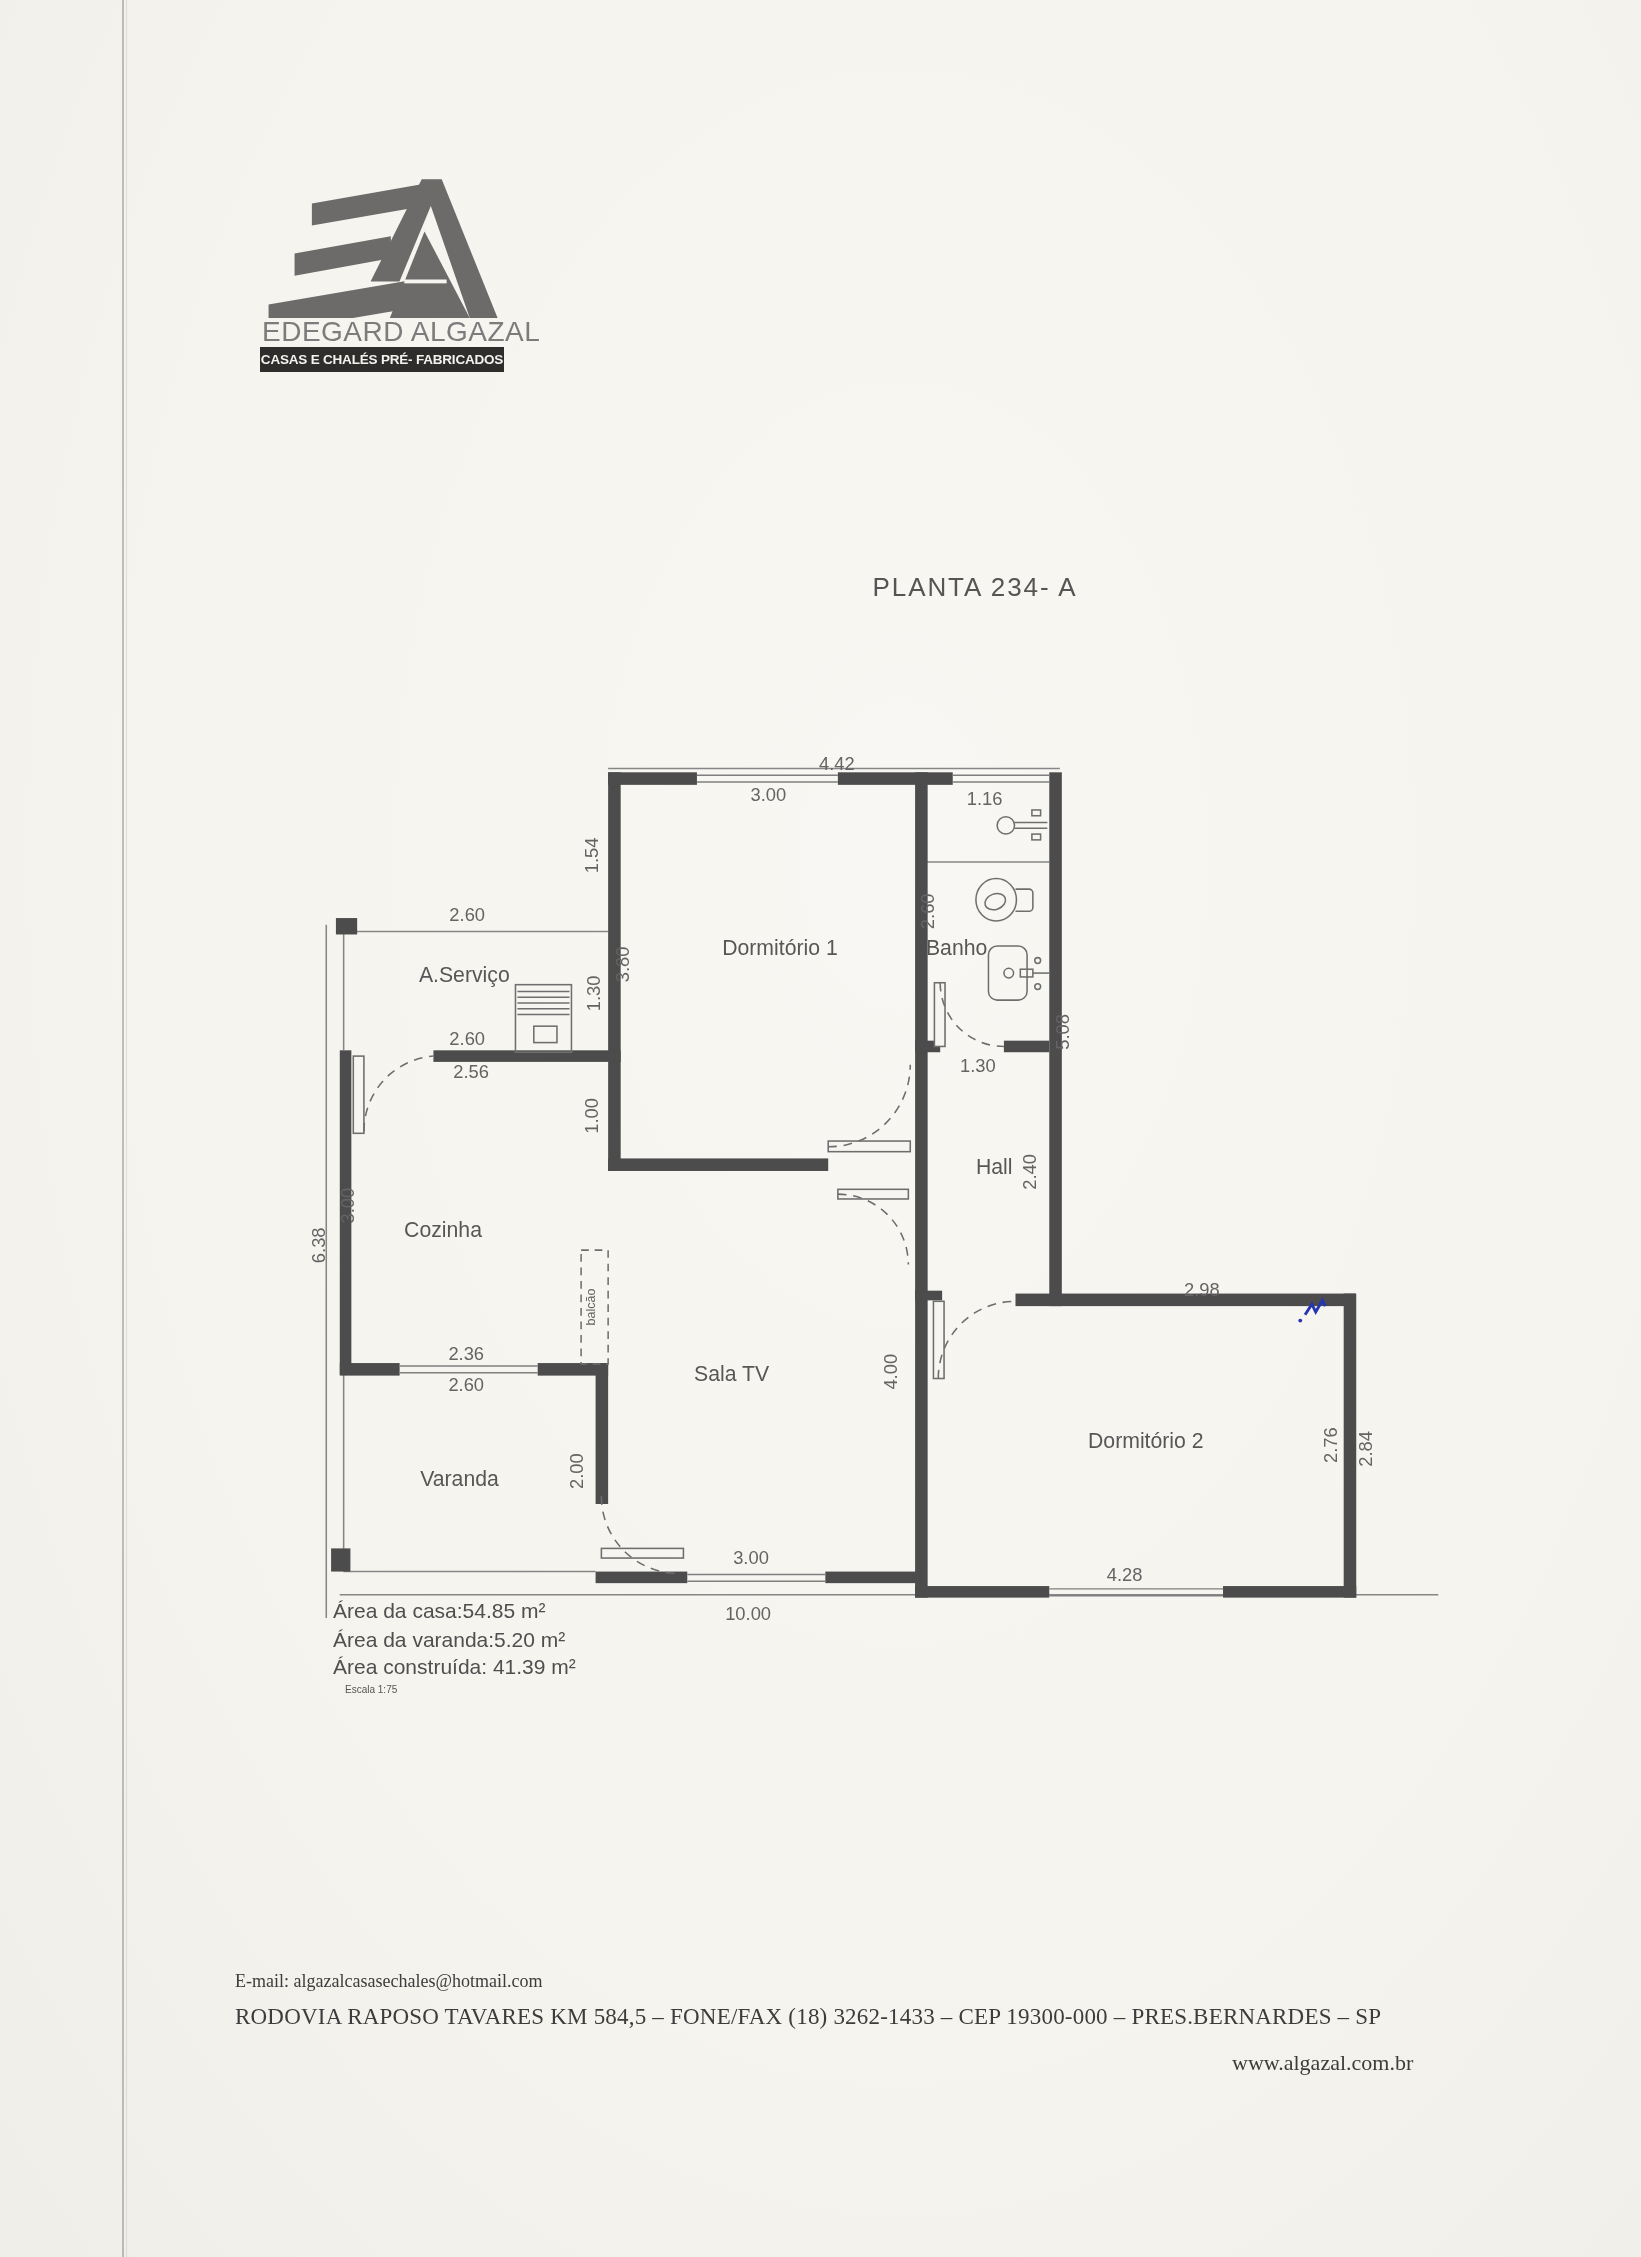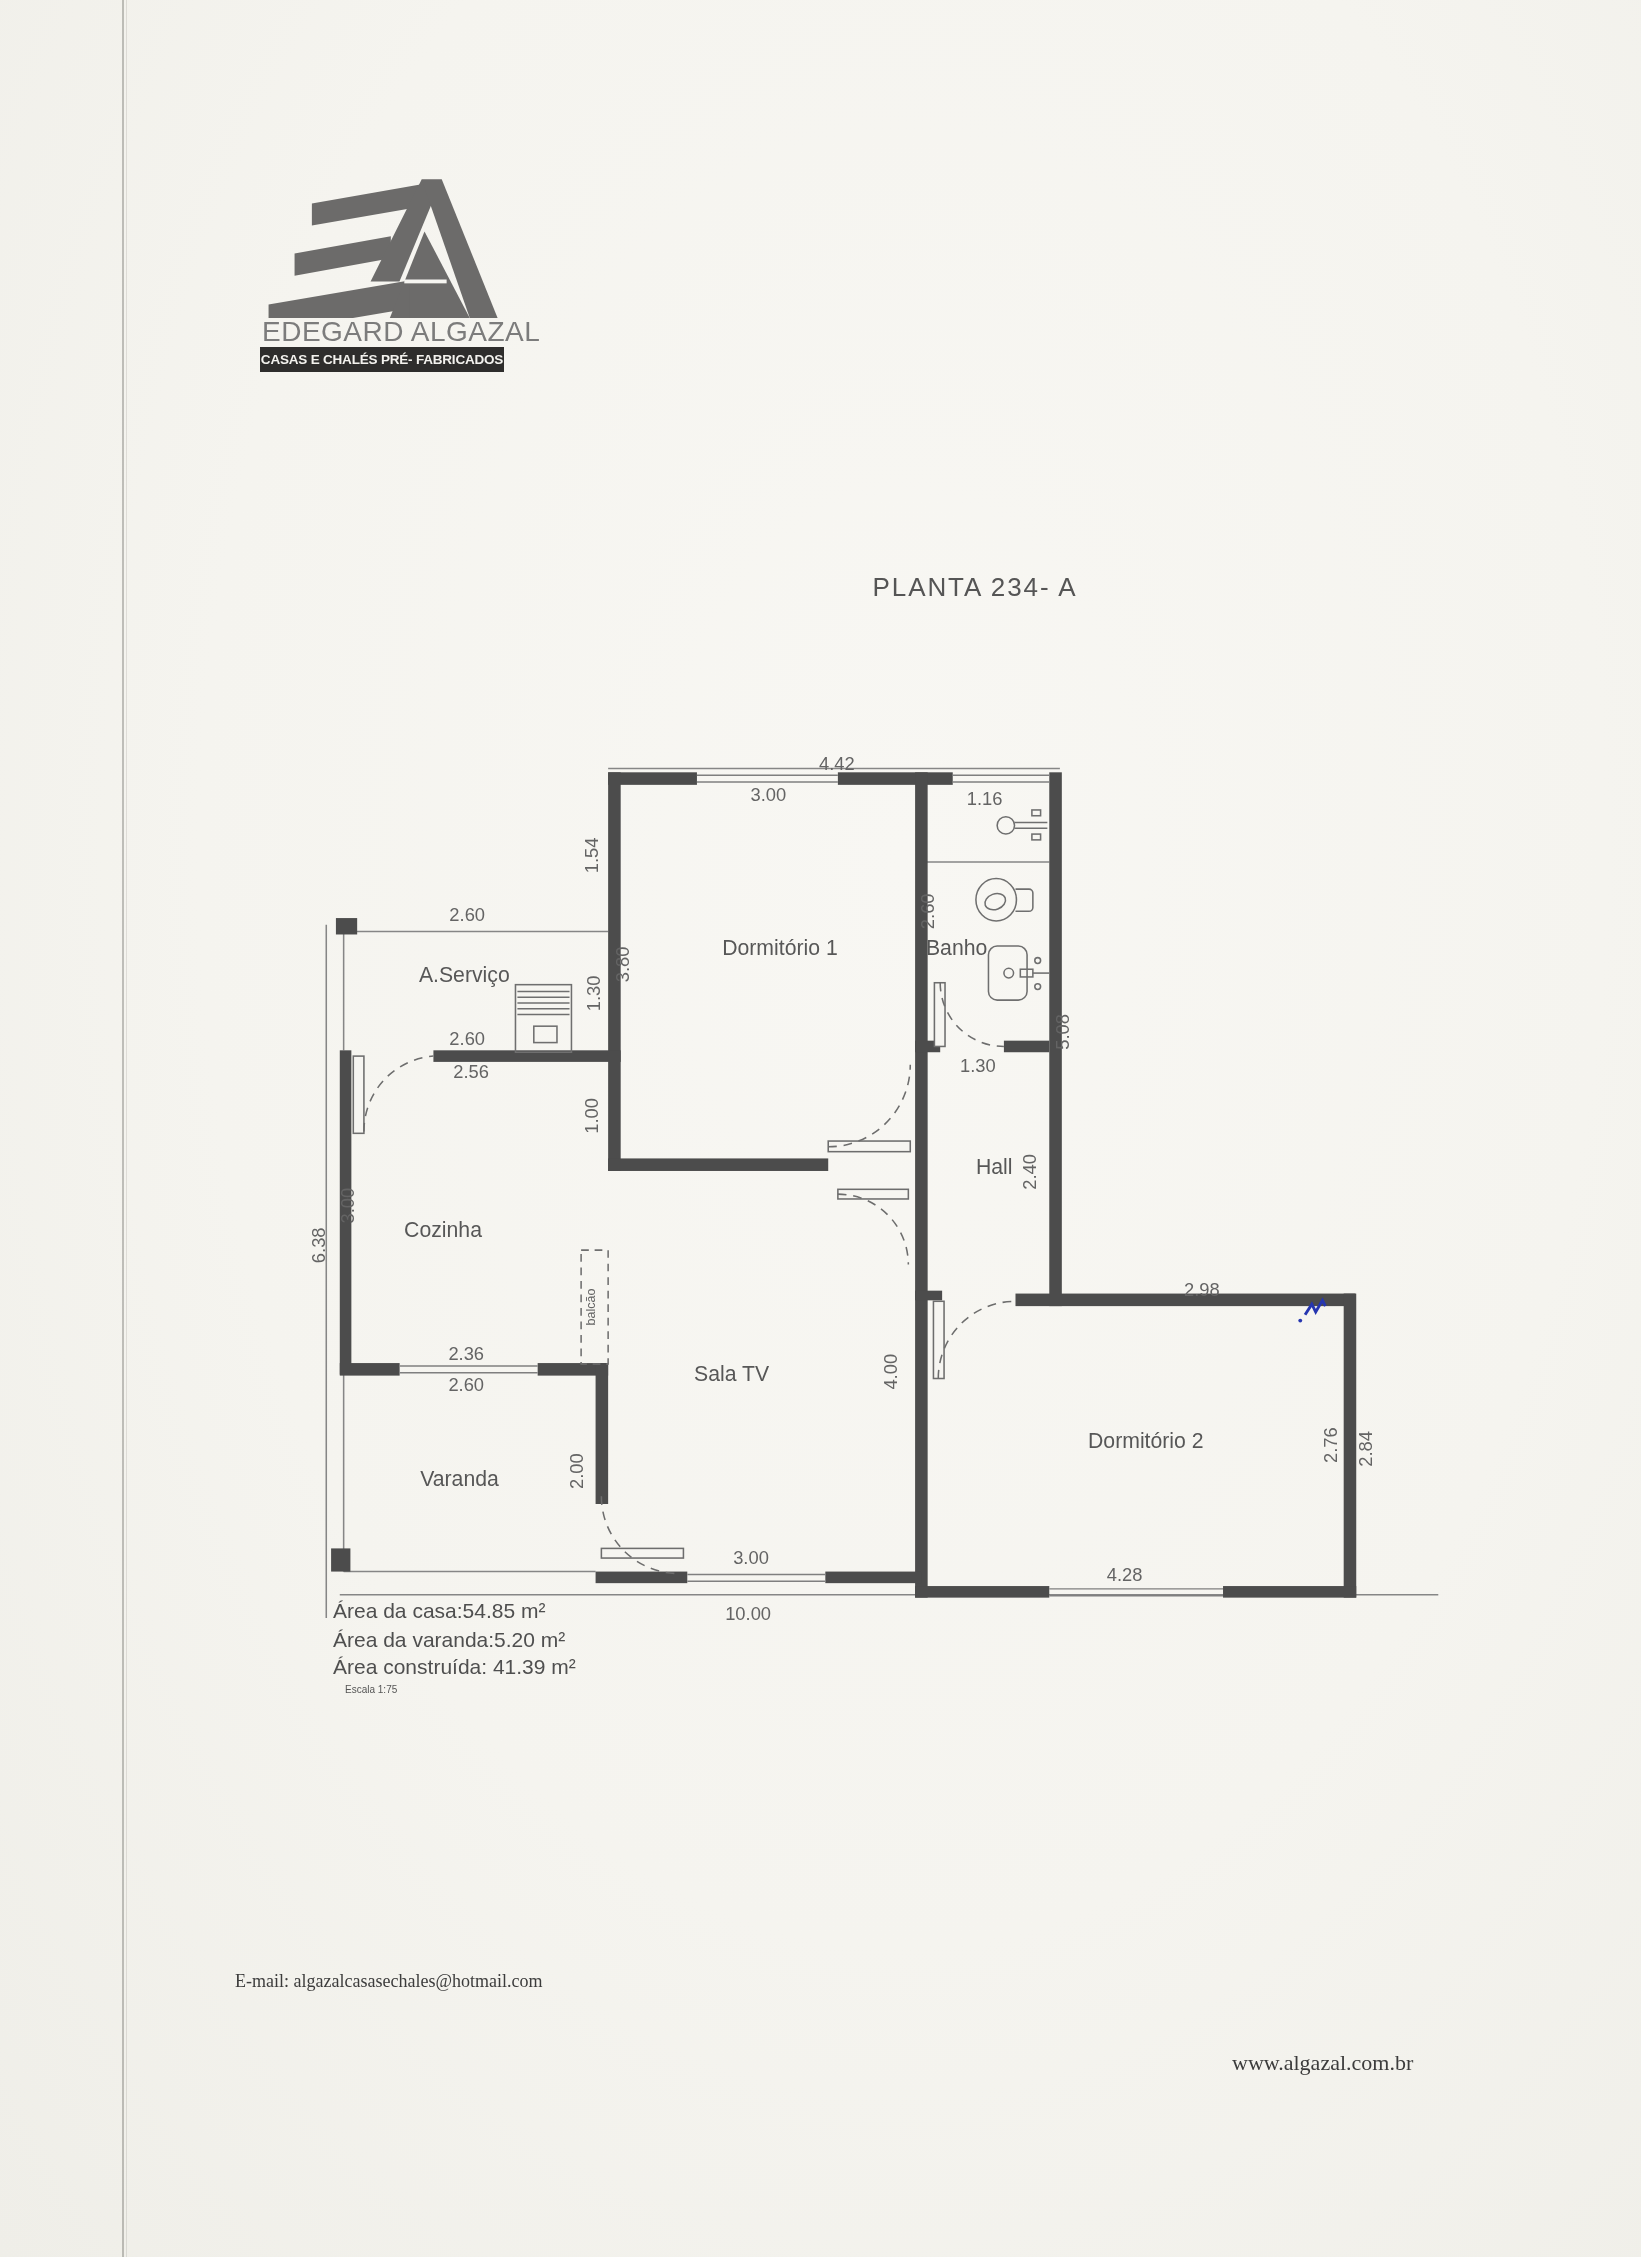--- a/index.html
+++ b/index.html
@@ -215,16 +215,17 @@
         <text x="1165" y="1638" text-anchor="middle" class="dim-label">4.28</text>
         <text x="775" y="1678" text-anchor="middle" class="dim-label">10.00</text>
       </g>
   </svg>
 
   <div class="abs area-line" style="top:1599px;">Área da casa:54.85 m²</div>
   <div class="abs area-line" style="top:1628px;">Área da varanda:5.20 m²</div>
   <div class="abs area-line" style="top:1655px;">Área construída: 41.39 m²</div>
   <div id="area-scale" class="abs">Escala 1:75</div>
 
+  <div id="footer-line1" class="abs footer">RODOVIA RAPOSO TAVARES KM 584,5 – FONE/FAX (18) 3262-1433 – CEP 19300-000 – PRES.BERNARDES – SP</div>
   <div id="footer-email" class="abs footer">E-mail: algazalcasasechales@hotmail.com</div>
   <div id="footer-site" class="abs footer">www.algazal.com.br</div>
 </div>
 
 
 </body></html>

